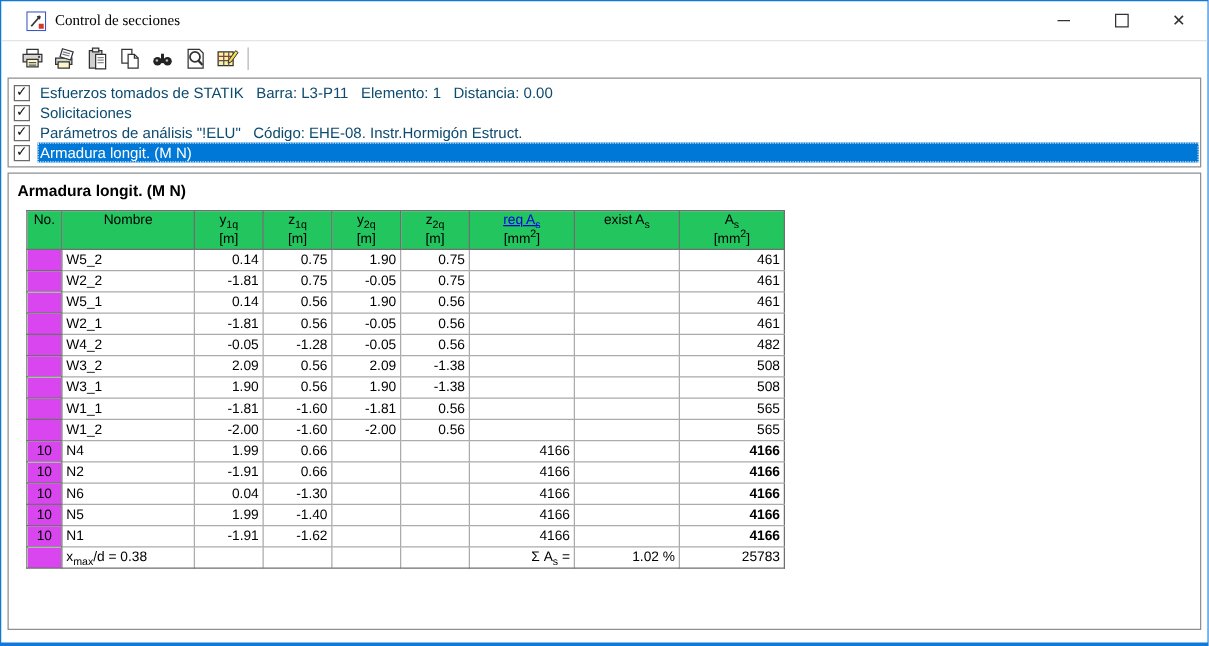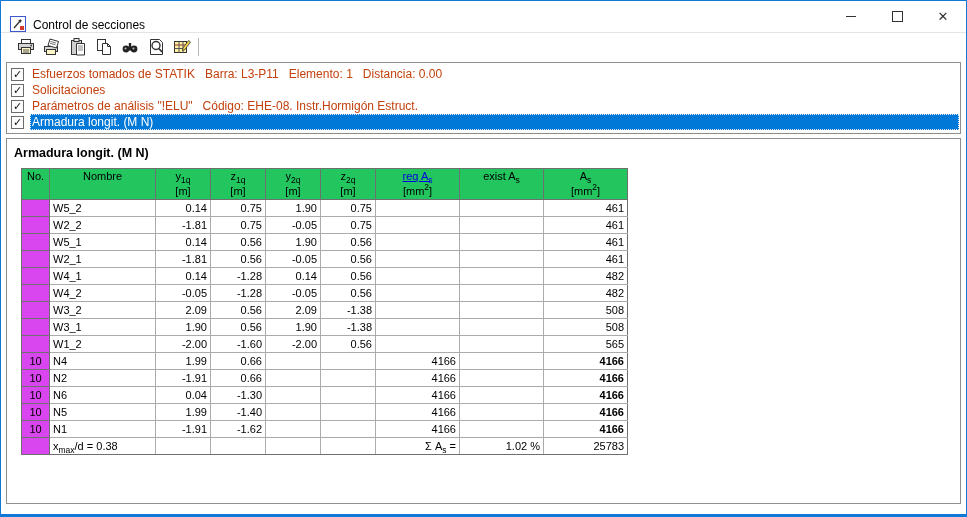--- a/index.html
+++ b/index.html
@@ -1,36 +1,36 @@
 <!DOCTYPE html>
 <html><head>
 <meta charset="utf-8">
 <style>
   html,body{margin:0;padding:0;background:#f3f3f3;font-family:"Liberation Sans","DejaVu Sans",sans-serif;}
   .window{width:967px;height:517px;box-sizing:border-box;background:#fff;
           border:1px solid #1079d8;border-bottom-width:3px;position:relative;overflow:hidden;}
   
-  .titlebar{height:31px;display:flex;align-items:flex-end;padding-left:9px;border-bottom:1px solid #e4e4e4;}
+  .titlebar{height:31px;display:flex;align-items:center;padding-left:20px;border-bottom:1px solid #e4e4e4;font-family:Liberation Serif, serif;}
   .app-icon{width:16px;height:16px;flex:none;display:inline-block;}
   .title-text{font-size:12px;color:#000;margin-left:7px;white-space:pre;}
   .win-controls{margin-left:auto;display:flex;height:100%;}
   .win-btn{width:46px;height:100%;display:flex;align-items:center;justify-content:center;cursor:default;}
   .glyph-min{width:10px;height:1px;background:#333;display:block;}
   .glyph-max{width:9px;height:9px;border:1px solid #333;display:block;}
   .glyph-close{font-size:13px;color:#333;line-height:13px;}
   
   .toolbar{height:27px;display:flex;align-items:center;padding-left:12px;}
   .tb-btn{width:26px;height:24px;display:flex;align-items:center;justify-content:center;}
   .tb-sep{width:1px;height:18px;background:#b5b5b5;margin-left:3px;}
   
   .options-panel{margin:2px 5px 0 5px;border:1px solid #8f8f8f;background:#fff;padding:3px 1px 3px 0;}
   .option-row{height:16px;display:flex;align-items:center;padding-left:4px;}
   .checkbox{width:11px;height:11px;border:1px solid #6b6b6b;background:#fff;flex:none;
             font-size:11px;line-height:10px;text-align:center;color:#111;}
-  .option-label{margin-left:6px;white-space:pre;font-size:12px;color:#c2410c;flex:1;padding:1px 2px;}
+  .option-label{margin-left:6px;white-space:pre;font-size:12px;color:#0c4a6e;flex:1;padding:1px 2px;}
   .option-row.selected .option-label{background:#0078d7;color:#fff;outline:1px dotted #d7e7f7;outline-offset:-1px;}
   
   .report-panel{margin:4px 5px 0 5px;border:1px solid #8f8f8f;background:#fff;height:366px;box-sizing:border-box;overflow:hidden;}
   .report-title{font-weight:bold;font-size:12.5px;margin:7px 0 8px 7px;}
   table{border-collapse:collapse;table-layout:fixed;margin-left:14px;font-size:11px;color:#000;
         border:1px solid #6f6f6f;}
   th{background:#22c55e;border:1px solid #6f6f6f;padding:0;font-weight:normal;vertical-align:top;}
   th .h1,th .h2{height:15px;line-height:15px;text-align:center;white-space:pre;}
   td{border:1px solid #ababab;height:16px;line-height:16px;padding:0 3px;white-space:pre;overflow:hidden;}
   td.no-cell{background:#d946ef;border-color:#6f6f6f;}
@@ -249,31 +249,20 @@
             <td class="ar">-1.81</td>
             <td class="ar">0.56</td>
             <td class="ar">-0.05</td>
             <td class="ar">0.56</td>
             <td class="ar">&nbsp;</td>
             <td class="ar">&nbsp;</td>
             <td class="ar">461</td>
           </tr>
           <tr>
             <td class="ac no-cell">&nbsp;</td>
-            <td class="al">W4_1</td>
-            <td class="ar">0.14</td>
-            <td class="ar">-1.28</td>
-            <td class="ar">0.14</td>
-            <td class="ar">0.56</td>
-            <td class="ar">&nbsp;</td>
-            <td class="ar">&nbsp;</td>
-            <td class="ar">482</td>
-          </tr>
-          <tr>
-            <td class="ac no-cell">&nbsp;</td>
             <td class="al">W4_2</td>
             <td class="ar">-0.05</td>
             <td class="ar">-1.28</td>
             <td class="ar">-0.05</td>
             <td class="ar">0.56</td>
             <td class="ar">&nbsp;</td>
             <td class="ar">&nbsp;</td>
             <td class="ar">482</td>
           </tr>
           <tr>
@@ -293,20 +282,31 @@
             <td class="ar">1.90</td>
             <td class="ar">0.56</td>
             <td class="ar">1.90</td>
             <td class="ar">-1.38</td>
             <td class="ar">&nbsp;</td>
             <td class="ar">&nbsp;</td>
             <td class="ar">508</td>
           </tr>
           <tr>
             <td class="ac no-cell">&nbsp;</td>
+            <td class="al">W1_1</td>
+            <td class="ar">-1.81</td>
+            <td class="ar">-1.60</td>
+            <td class="ar">-1.81</td>
+            <td class="ar">0.56</td>
+            <td class="ar">&nbsp;</td>
+            <td class="ar">&nbsp;</td>
+            <td class="ar">565</td>
+          </tr>
+          <tr>
+            <td class="ac no-cell">&nbsp;</td>
             <td class="al">W1_2</td>
             <td class="ar">-2.00</td>
             <td class="ar">-1.60</td>
             <td class="ar">-2.00</td>
             <td class="ar">0.56</td>
             <td class="ar">&nbsp;</td>
             <td class="ar">&nbsp;</td>
             <td class="ar">565</td>
           </tr>
           <tr>

